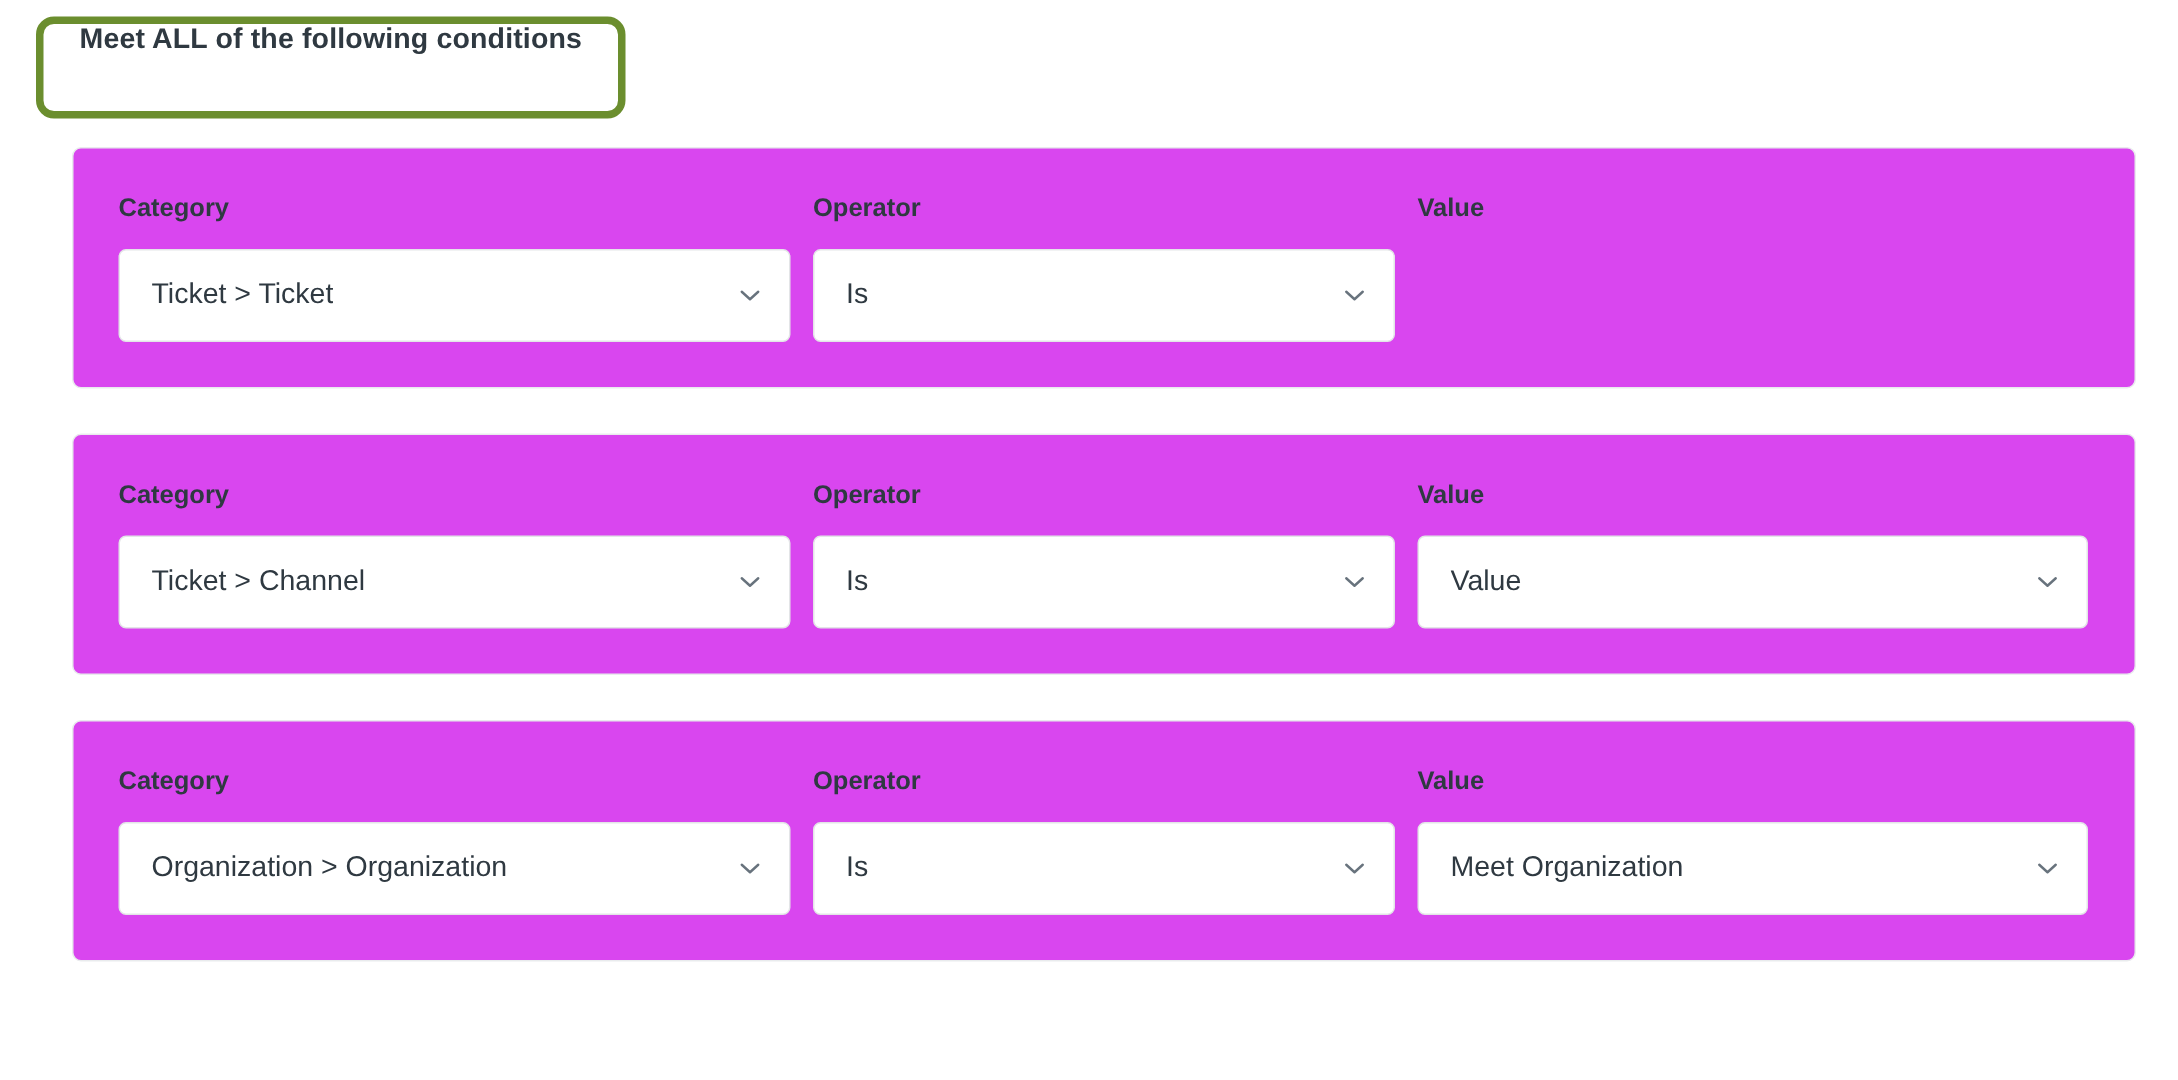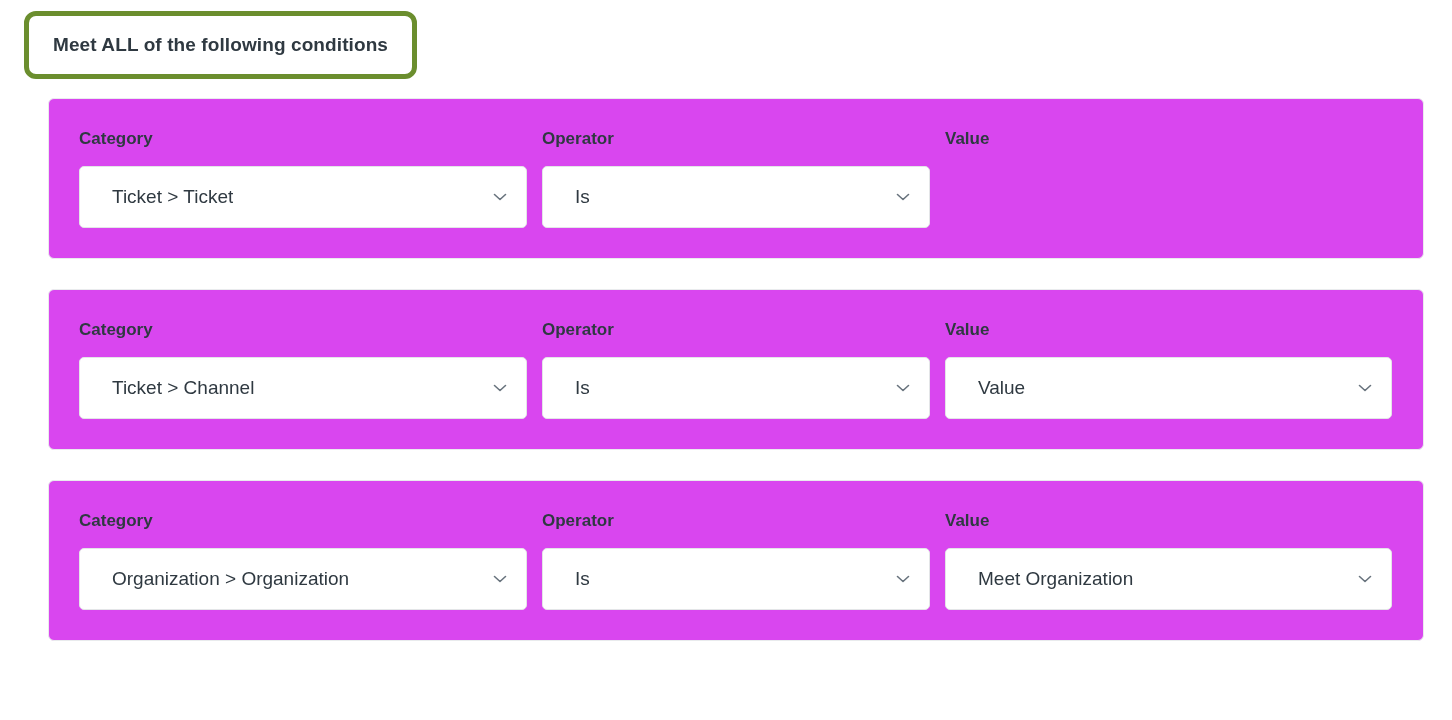--- a/index.html
+++ b/index.html
@@ -18,21 +18,21 @@
   }
 
   
   .badge-row {
     position: absolute;
     left: 24px;
     top: 11px;
   }
   .match-badge {
     display: inline-flex;
-    align-items: center;
+    align-items: flex-start;
     height: 68px;
     padding: 0 24px;
     border: 5px solid #6b8e2e;
     border-radius: 12px;
     background: #ffffff;
   }
   .match-badge-label {
     font-size: 19px;
     font-weight: bold;
     color: #2f3941;
@@ -88,21 +88,20 @@
     padding: 0 44px 0 21px;
     cursor: pointer;
   }
   .select-value {
     font-size: 19px;
     color: #2f3941;
     line-height: 24px;
     white-space: nowrap;
     overflow: hidden;
     text-overflow: ellipsis;
-    margin-left: 11px;
   }
   .chevron {
     position: absolute;
     right: 17px;
     top: 50%;
     transform: translateY(-50%);
     width: 18px;
     height: 18px;
     display: block;
     pointer-events: none;

